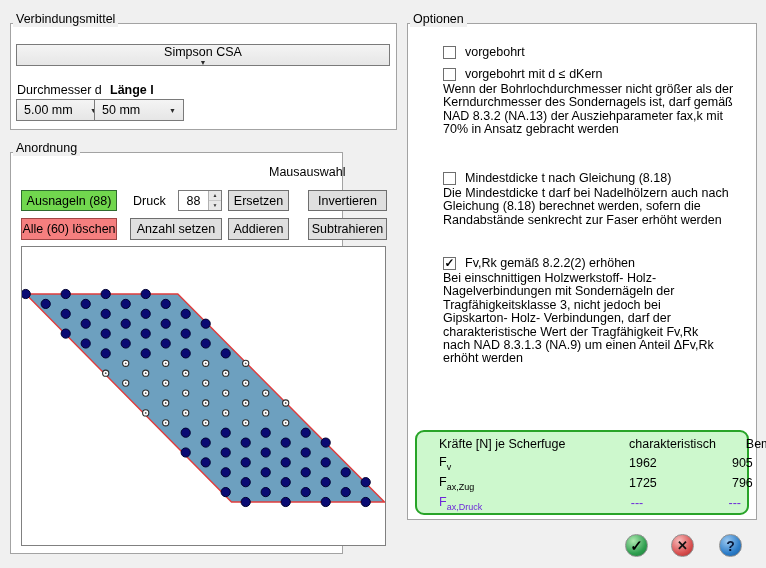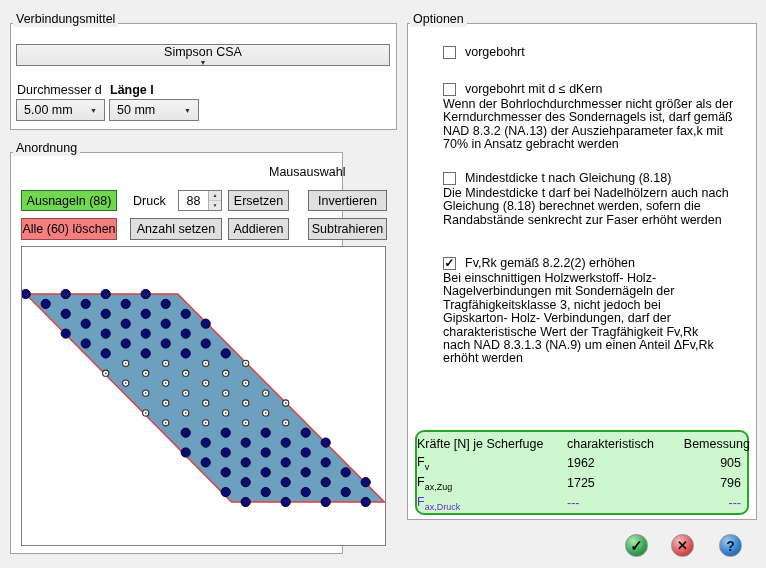--- a/index.html
+++ b/index.html
@@ -92,26 +92,26 @@
     white-space: pre-line;
     line-height: 13.4px;
   }
   
   #force-table {
     position: absolute;
     left: 7px; top: 406px; width: 334px; height: 85px;
     background: #cdf8cd;
     border: 2px solid #28a428;
     border-radius: 9px;
-    padding: 3px 6px 0 0;
+    padding: 3px 6px 0 22px;
   }
   .trow { display: flex; height: 20px; align-items: center; }
   .trow.thead { height: 18px; }
   .tc-name { flex: 0 0 150px; }
-  .tc-char { flex: 1; text-align: left; }
+  .tc-char { flex: 1; text-align: center; margin-left: 40px; }
   .tc-bem  { flex: 0 0 96px; text-align: right; }
   .trow sub { font-size: 9px; }
   .trow.disabled { color: #6d28d9; }
   
   .round-btn {
     position: absolute;
     top: 534px;
     width: 23px; height: 23px;
     border-radius: 50%;
     border: 1px solid #8f8f8f;
@@ -134,21 +134,21 @@
     <span class="arrow">▼</span>
   </div>
 
   <div class="field-label" style="left:6px; top:59px;">Durchmesser d</div>
   <div class="field-label" style="left:99px; top:59px;font-weight:bold;">Länge l</div>
 
   <div class="combo" style="left:5px; top:75px; width:89px; height:22px;">
     <span>5.00 mm</span>
     <span class="arrow">▼</span>
   </div>
-  <div class="combo" style="left:98px; top:75px; width:90px; height:22px;">
+  <div class="combo" style="left:83px; top:75px; width:90px; height:22px;">
     <span>50 mm</span>
     <span class="arrow">▼</span>
   </div>
 </div>
 
 <div class="group" id="grp-an">
   <div class="glabel">Anordnung</div>
 
   <div class="field-label" style="left:258px; top:12px;">Mausauswahl</div>
 
@@ -297,21 +297,21 @@
 <div class="group" id="grp-op">
   <div class="glabel">Optionen</div>
 
   <div class="opt" style="top:21px;">
     <div class="opt-head">
       <div class="cbx"></div>
       <div class="opt-label">vorgebohrt</div>
     </div>
   </div>
 
-  <div class="opt" style="top:58px;">
+  <div class="opt" style="top:43px;">
     <div class="opt-head">
       <div class="cbx"></div>
       <div class="opt-label">vorgebohrt mit d ≤ dKern</div>
     </div>
     <div class="opt-body">Wenn der Bohrlochdurchmesser nicht größer als der
 Kerndurchmesser des Sondernagels ist, darf gemäß
 NAD 8.3.2 (NA.13) der Ausziehparameter fax,k mit
 70% in Ansatz gebracht werden</div>
   </div>
 

